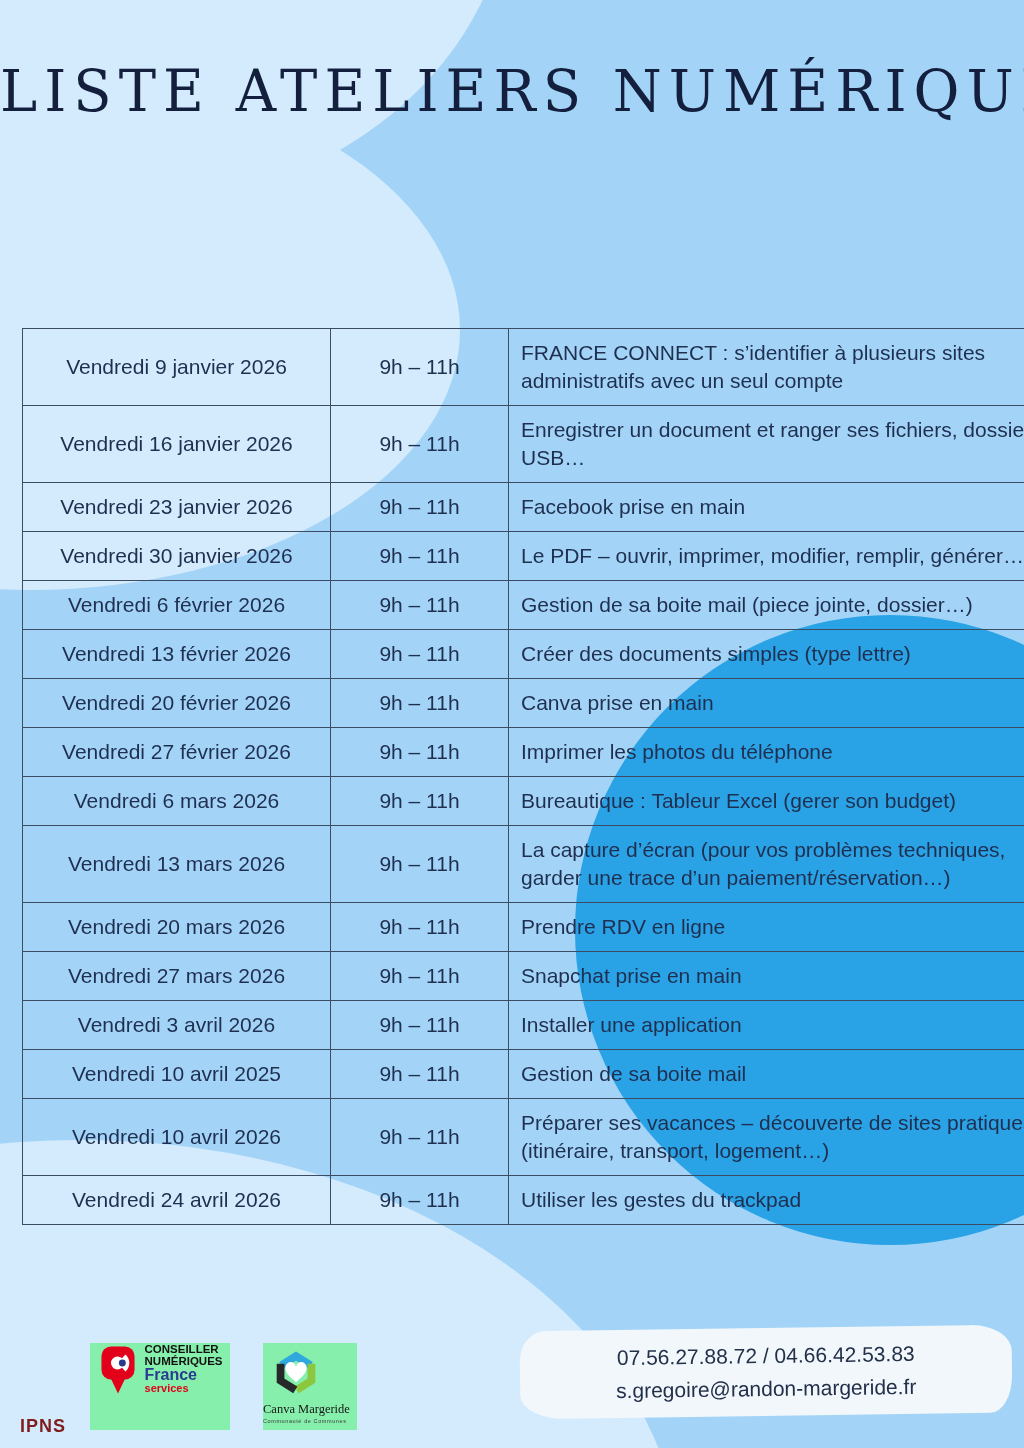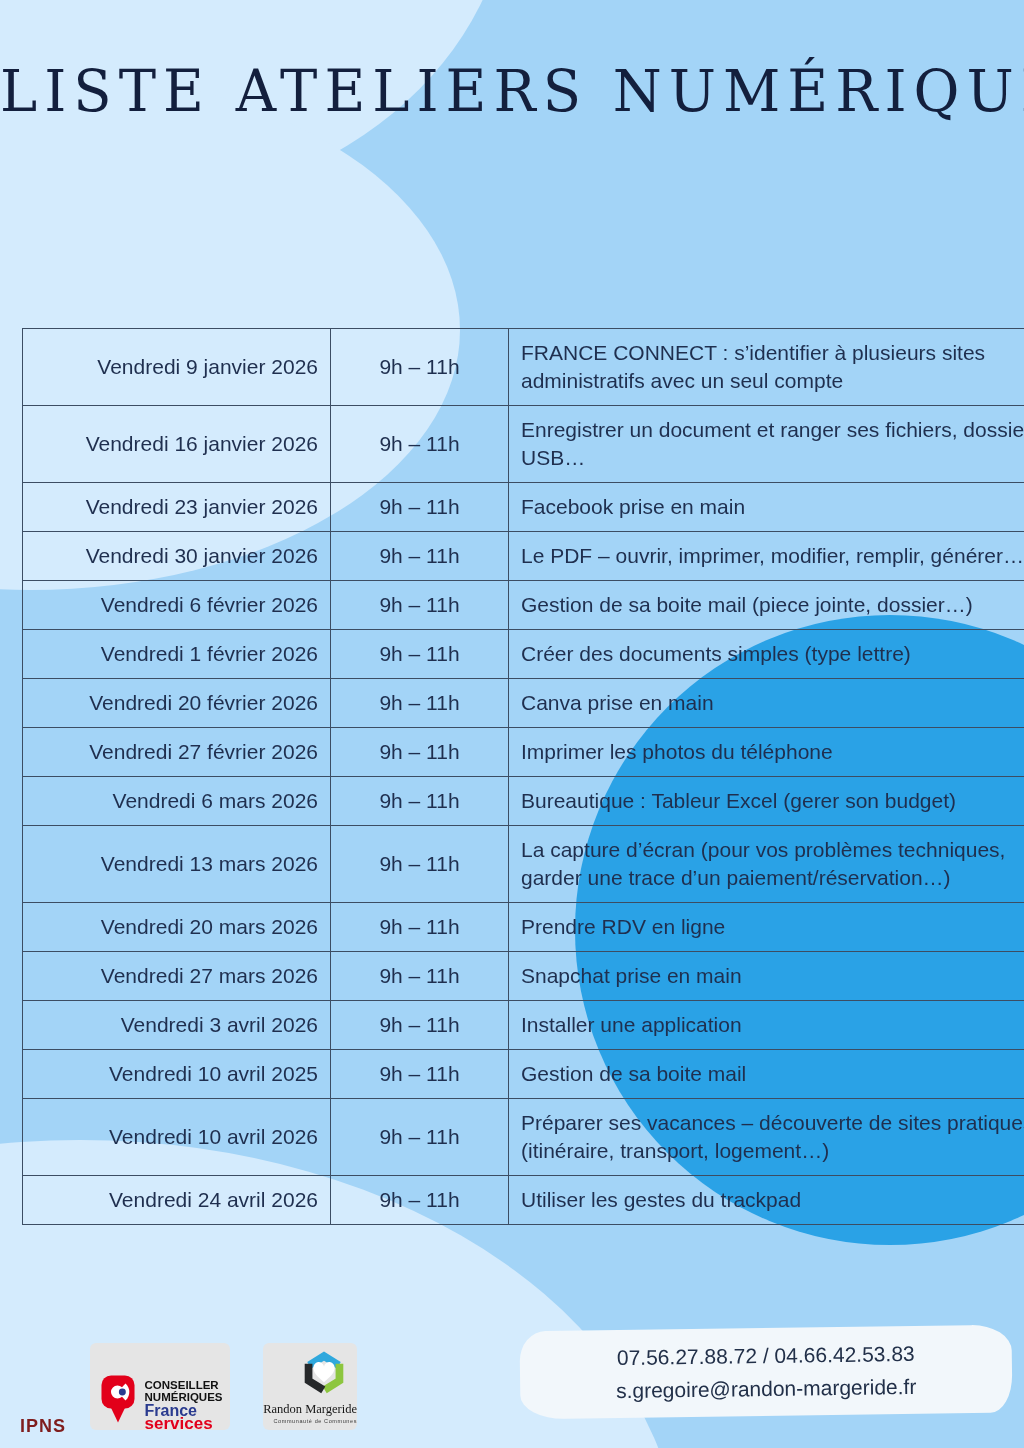--- a/index.html
+++ b/index.html
@@ -47,36 +47,36 @@
   }
   table.schedule td{
     border:1.6px solid #3c4d63;
     color:#1f2f4f;
     font-size:21px;
     line-height:28px;
     padding:10px 12px;
     vertical-align:middle;
     background:transparent;
   }
-  td.c-date{width:283px;text-align:right;}
+  td.c-date{width:283px;text-align:center;}
   td.c-time{width:153px;text-align:center;margin-left:41px;}
   td.c-topic{width:547px;text-align:left;padding-left:14px;}
   .ipns{
     position:absolute;left:20px;top:1416px;
     font-size:18px;font-weight:bold;color:#7f1d1d;letter-spacing:1px;
   }
   .logo-box{
-    position:absolute;background:#e5e5e5;border-radius:6px;
-    display:flex;align-items:flex-end;justify-content:center;
+    position:absolute;background:#86efac;border-radius:0;
+    display:flex;align-items:flex-start;justify-content:center;
   }
   .logo1{left:90px;top:1343px;width:140px;height:87px;gap:7px;}
   .logo1-text{display:flex;flex-direction:column;line-height:12px;}
   .logo1-l1,.logo1-l2{font-size:11.5px;font-weight:bold;color:#111111;letter-spacing:0;}
   .logo1-l3{font-size:16px;font-weight:bold;color:#2a3b8f;margin-top:2px;}
-  .logo1-l4{font-size:17px;font-weight:bold;color:#e2001a;margin-top:1px;}
+  .logo1-l4{font-size:11px;font-weight:bold;color:#e2001a;margin-top:1px;}
   .logo2{left:263px;top:1343px;width:94px;height:87px;flex-direction:column;}
   .logo2-name{font-family:"Liberation Serif", serif;font-size:12.5px;color:#161616;margin-top:1px;}
   .logo2-tag{font-size:5.5px;letter-spacing:0.6px;color:#3b3b3b;margin-top:1px;}
   .contact{
     position:absolute;left:520px;top:1328px;width:492px;height:88px;
     background:#f2f7fb;
     border-radius:26px 40px 22px 44px / 30px 26px 38px 24px;
     transform:rotate(-0.8deg);
     display:flex;flex-direction:column;align-items:center;justify-content:center;
     gap:4px;
@@ -116,21 +116,21 @@
       <td class="c-date">Vendredi 30 janvier 2026</td>
       <td class="c-time">9h – 11h</td>
       <td class="c-topic">Le PDF – ouvrir, imprimer, modifier, remplir, générer…</td>
     </tr>
         <tr>
       <td class="c-date">Vendredi 6 février 2026</td>
       <td class="c-time">9h – 11h</td>
       <td class="c-topic">Gestion de sa boite mail (piece jointe, dossier…)</td>
     </tr>
         <tr>
-      <td class="c-date">Vendredi 1 février 2026</td>
+      <td class="c-date">Vendredi 13 février 2026</td>
       <td class="c-time">9h – 11h</td>
       <td class="c-topic">Créer des documents simples (type lettre)</td>
     </tr>
         <tr>
       <td class="c-date">Vendredi 20 février 2026</td>
       <td class="c-time">9h – 11h</td>
       <td class="c-topic">Canva prise en main</td>
     </tr>
         <tr>
       <td class="c-date">Vendredi 27 février 2026</td>
@@ -202,21 +202,21 @@
 
   <div class="logo-box logo2">
     <span>
       <svg width="66" height="48" viewBox="0 0 94 66">
         <path d="M 26 22 L 47 9 L 68 22" fill="none" stroke="#2fa8dd" stroke-width="11"></path>
         <path d="M 69 20 L 69 44 L 48 57" fill="none" stroke="#8dc63f" stroke-width="11"></path>
         <path d="M 46 57 L 25 44 L 25 20" fill="none" stroke="#26282a" stroke-width="11"></path>
         <path d="M 47 46 C 36 37 32 32 32 26 A 7.5 7.5 0 0 1 47 24 A 7.5 7.5 0 0 1 62 26 C 62 32 58 37 47 46 Z" fill="#ffffff"></path>
       </svg>
     </span>
-    <span class="logo2-name">Randon Margeride</span>
+    <span class="logo2-name">Canva Margeride</span>
     <span class="logo2-tag">Communauté de Communes</span>
   </div>
 
   <div class="contact">
     <div>07.56.27.88.72 / 04.66.42.53.83</div>
     <div>s.gregoire@randon-margeride.fr</div>
   </div>
 
 </div>
 

